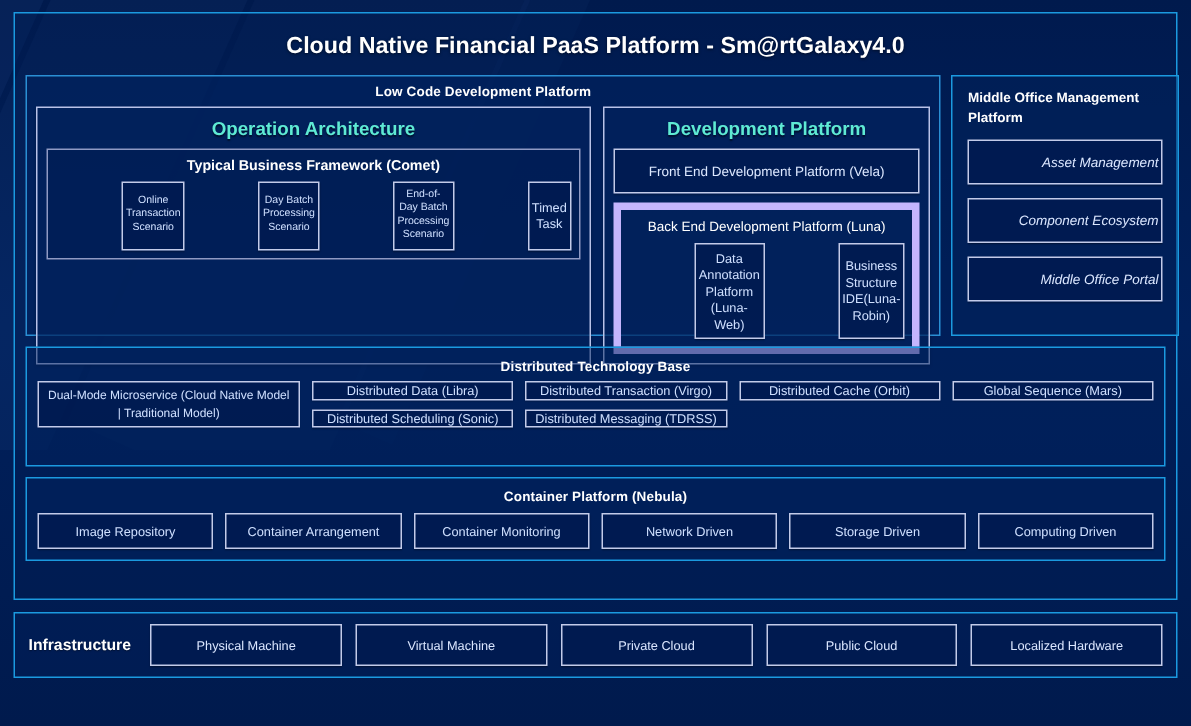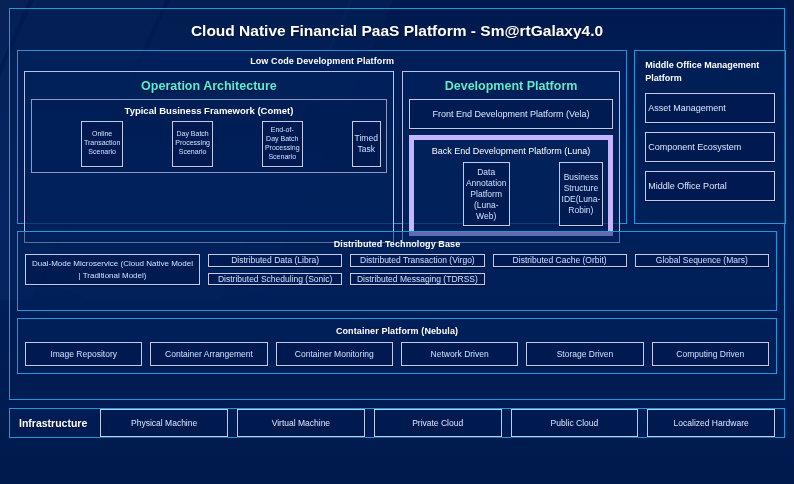--- a/index.html
+++ b/index.html
@@ -39,21 +39,21 @@
   }
   #bg-diagonals .band.b1 { left: 28px;  width: 58px; }
   #bg-diagonals .band.b2 { left: 96px;  width: 120px; background: rgba(86,140,220,0.055); }
   #bg-diagonals .band.b3 { left: 232px; width: 168px; background: rgba(86,140,220,0.045); }
   #bg-diagonals .band.b4 { left: 412px; width: 40px;  background: rgba(86,140,220,0.035); }
 
   #root {
     position: relative;
     z-index: 2;
     width: 794px;
-    height: 372px;
+    height: 484px;
     padding: 8px 9px 9px 9px;
     display: flex;
     flex-direction: column;
   }
 
   
   .cyan-frame {
     border: 1.5px solid #1b9ae0;
     background: rgba(0, 34, 92, 0.45);
   }
@@ -196,24 +196,25 @@
     font-size: 9px;
     font-weight: bold;
     line-height: 1.4;
     padding-bottom: 9px;
   }
   .mo-item {
     border: 1px solid #c3cbe9;
     background: rgba(0, 26, 80, 0.85);
     color: #dbe7ff;
     font-size: 9px;
-    text-align: left;
+    text-align: right;
     padding: 9px 2px;
     margin-bottom: 9px;
     box-shadow: 0 1px 1px rgba(0,0,0,.3);
+    font-style: italic;
   }
   .mo-item:last-child { margin-bottom: 0; }
 
   
   #dtb-panel {
     margin-top: 7px;
     border: 1.5px solid #1b9ae0;
     background: rgba(0, 33, 94, 0.5);
     padding: 4px 7px 25px 7px;
     height: 80px;

